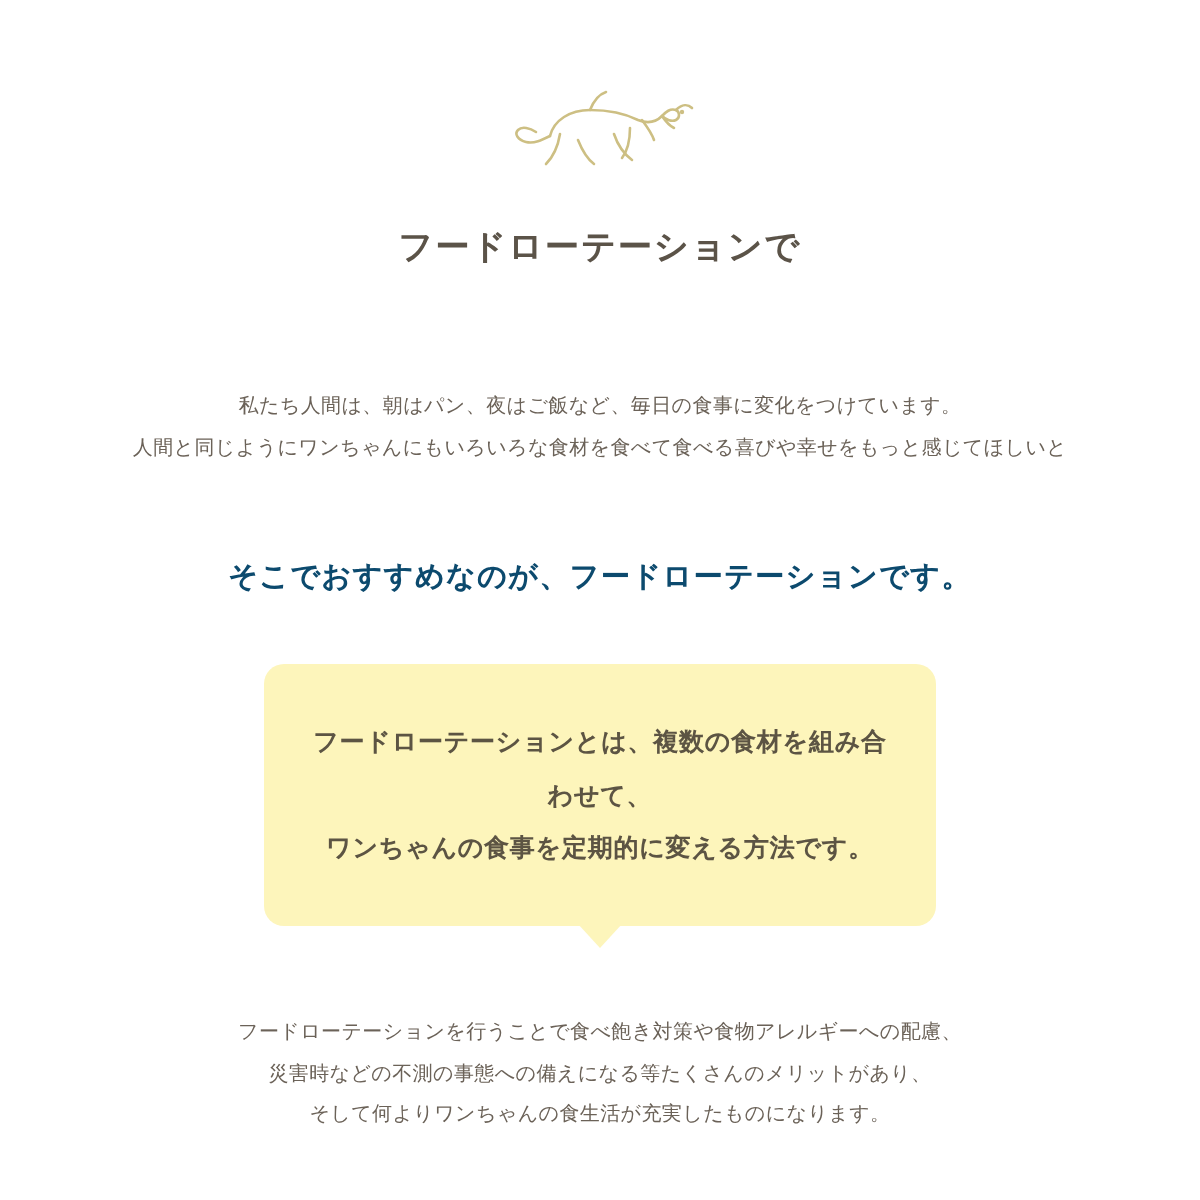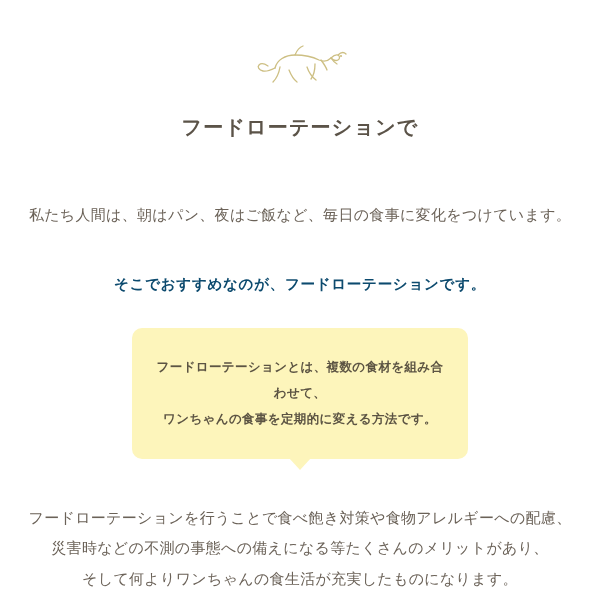--- a/index.html
+++ b/index.html
@@ -34,40 +34,40 @@
   }
 
   
   .headline {
     text-align: center;
     line-height: 1.9;
     margin-top: 4px;
   }
   .headline-line1 {
     display: block;
-    font-size: 20px;
+    font-size: 17px;
     font-weight: bold;
     letter-spacing: 0.06em;
     color: #5b5348;
     margin-bottom: 6px;
   }
   .headline-line2 {
     display: inline-block;
     font-size: 19px;
     font-weight: bold;
     letter-spacing: 0.05em;
     color: #4e473d;
     background: linear-gradient(to bottom, rgba(255,255,255,0) 55%, #fdf3a8 55%, #fdf3a8 96%, rgba(255,255,255,0) 96%);
     padding: 0 4px 2px 4px;
   }
 
   
   .paragraph {
     text-align: center;
-    font-size: 15px;
+    font-size: 10px;
     line-height: 2.05;
     color: #6b6258;
     letter-spacing: 0.02em;
   }
   .para-intro {
     margin-top: 48px;
   }
   .para-intro .line {
     display: block;
   }
@@ -143,20 +143,21 @@
       <ellipse cx="96" cy="22" rx="1.1" ry="1.1" fill="#cdbf83" stroke="none"></ellipse>
     </g>
   </svg>
 
   <div class="headline">
     <span class="headline-line1">フードローテーションで</span>
   </div>
 
   <div class="paragraph para-intro">
     <span class="line">私たち人間は、朝はパン、夜はご飯など、毎日の食事に変化をつけています。</span>
+    <span class="line">人間と同じようにワンちゃんにもいろいろな食材を食べて食べる喜びや幸せをもっと感じてほしいと</span>
   </div>
 
   <div class="recommend">そこでおすすめなのが、フードローテーションです。</div>
 
   <div class="callout">
     <span class="line">フードローテーションとは、複数の食材を組み合わせて、</span>
     <span class="line">ワンちゃんの食事を定期的に変える方法です。</span>
   </div>
 
   <div class="paragraph para-closing">

